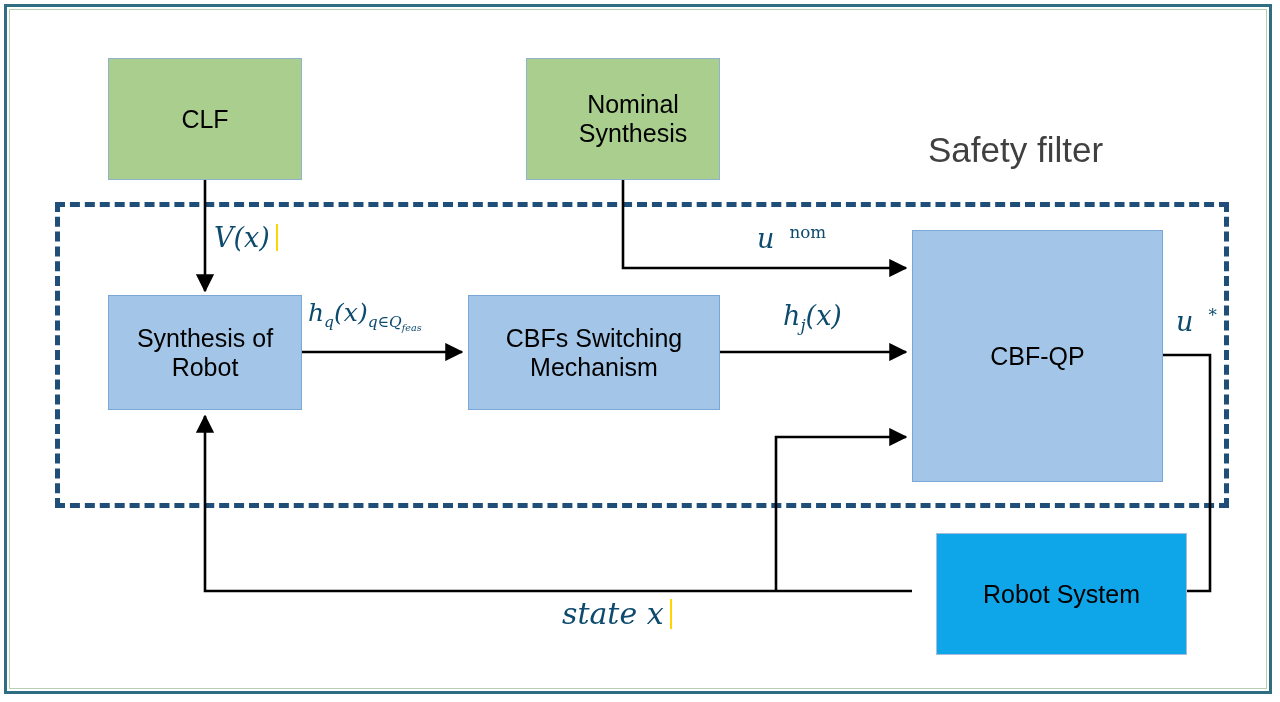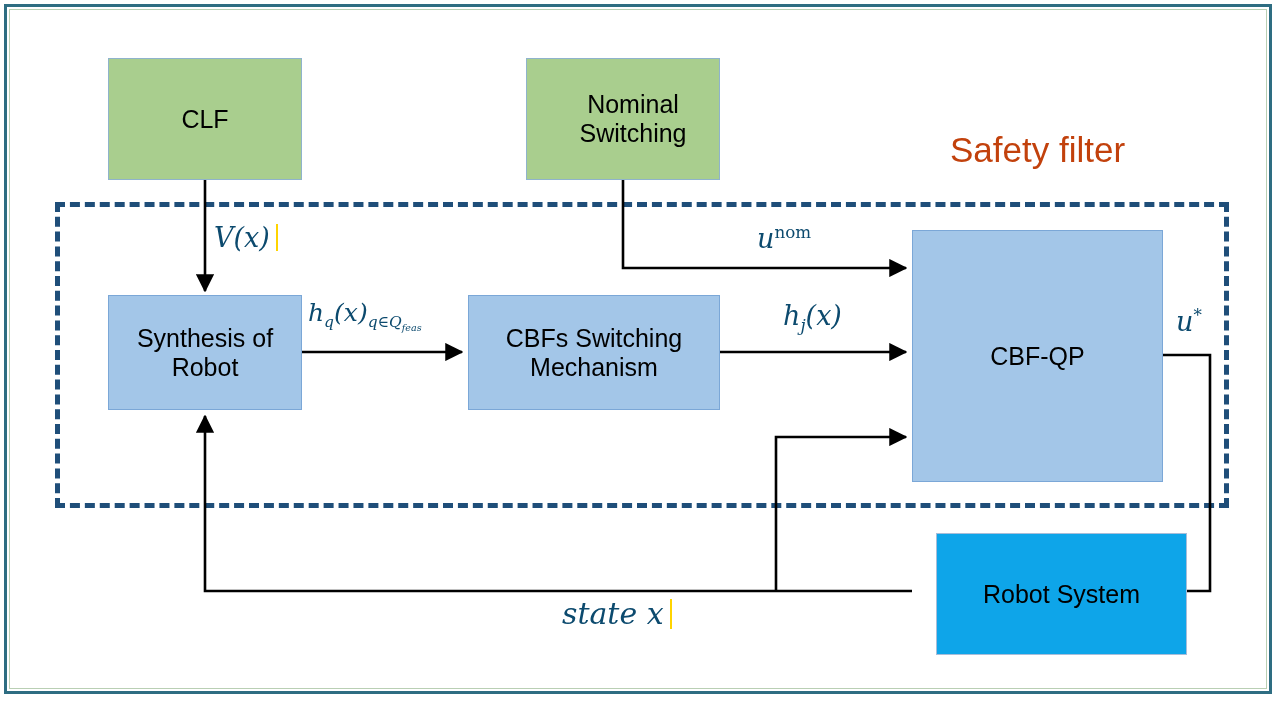--- a/index.html
+++ b/index.html
@@ -41,24 +41,24 @@
   
   #safety-region {
     position: absolute;
     left: 55px; top: 202px;
     width: 1174px; height: 306px;
     box-sizing: border-box;
     border: 5px dashed #1f4e79;
   }
   #safety-filter-title {
     position: absolute;
-    left: 950px; top: 130px;
+    left: 928px; top: 130px;
     width: 260px;
     font-size: 35px;
-    color: #c2410c;
+    color: #404040;
     white-space: nowrap;
   }
 
   
   .block {
     position: absolute;
     box-sizing: border-box;
     display: flex;
     align-items: center;
     justify-content: center;
@@ -79,21 +79,21 @@
   #block-robot      { left: 912px; top: 533px; width: 251px; height: 122px; font-size: 25px; }
 
   
   .mathlabel {
     position: absolute;
     font-family: "DejaVu Serif", "Liberation Serif", serif;
     font-style: italic;
     color: #0c4a6e;
     white-space: nowrap;
   }
-  .mathlabel sup { font-size: 0.62em; font-style: normal; }
+  .mathlabel sup { font-size: 0.62em; font-style: normal; margin-left: 15px; }
   .mathlabel sub { font-size: 0.62em; }
   .mathlabel sub .it { font-style: italic; }
   .cursor {
     display: inline-block;
     width: 2px;
     height: 1.0em;
     background: #ffd400;
     vertical-align: -0.15em;
     margin-left: 6px;
   }
@@ -140,21 +140,21 @@
     </g>
   </svg>
 
   <div class="block green" id="block-clf">
     <span>CLF</span>
   </div>
 
   <div class="block green" id="block-nominal">
     <span>
       <span>Nominal</span><br>
-      <span>Switching</span>
+      <span>Synthesis</span>
     </span>
   </div>
 
   <div class="block blue" id="block-synthesis">
     <span>
       <span>Synthesis of</span><br>
       <span>Robot</span>
     </span>
   </div>
 

